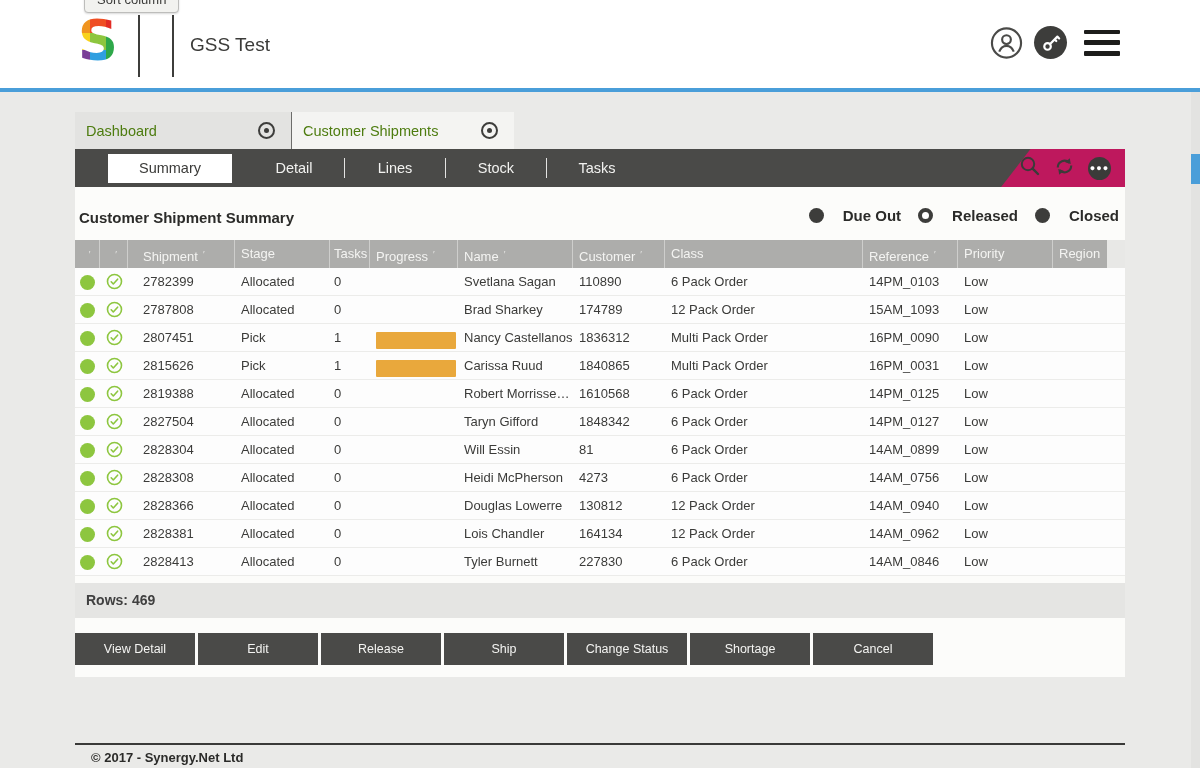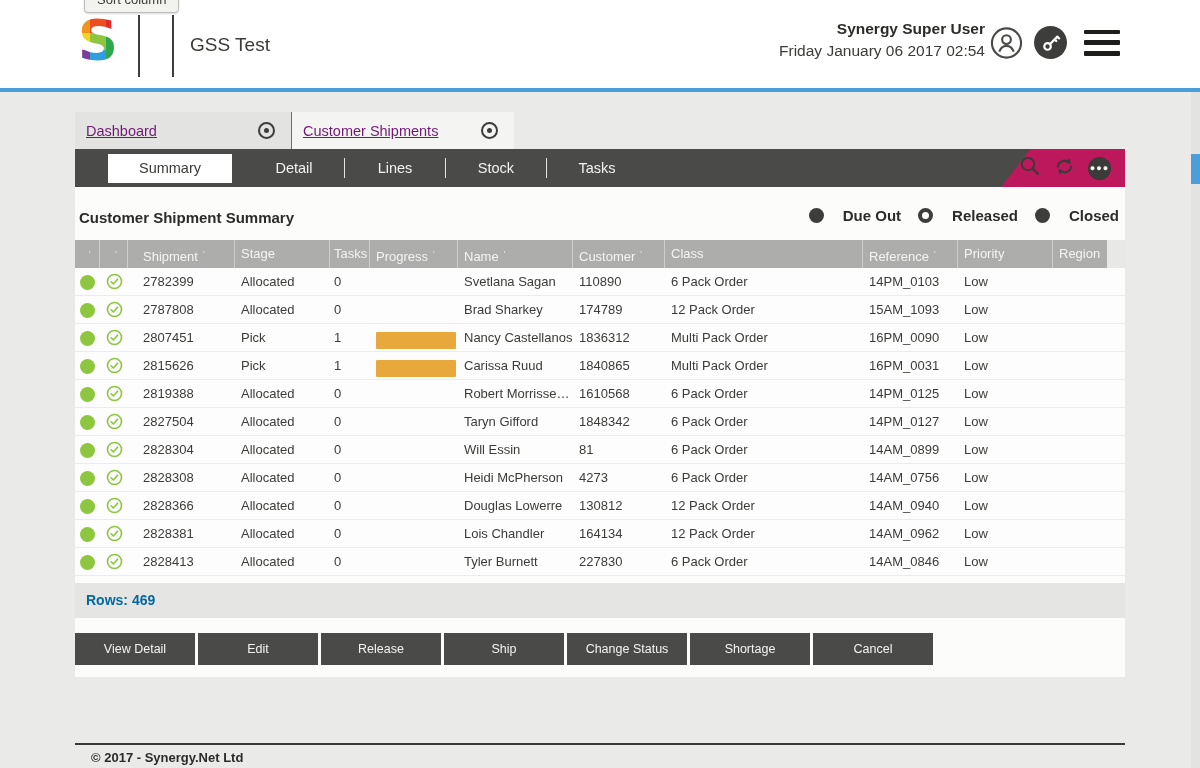--- a/index.html
+++ b/index.html
@@ -22,21 +22,21 @@
   .user-date { font-size:15.5px; color:#3b3b39; margin-top:4px; }
   .top-icons { position:absolute; right:80px; top:26px; display:flex; align-items:center; gap:11px; }
   .icon-btn { width:33px; height:33px; border-radius:50%; display:flex; align-items:center; justify-content:center; cursor:pointer; }
   .key-circle { background:#3d3d3b; }
   .hamburger { width:36px; height:26px; display:flex; flex-direction:column; justify-content:space-between; cursor:pointer; margin-left:6px; }
   .hamburger div { height:4.5px; background:#1d1d1b; border-radius:1px; }
 
   
   .tabs { position:absolute; left:75px; top:112px; height:37px; display:flex; }
   .tab { width:216px; height:37px; display:flex; align-items:center; justify-content:space-between;
-         padding:0 16px 0 11px; font-size:14.5px; color:#701a75; cursor:pointer; background:#e3e3e1;text-decoration:underline; }
+         padding:0 16px 0 11px; font-size:14.5px; color:#4d7c0f; cursor:pointer; background:#e3e3e1; }
   .tab.active { background:#f4f4f2; width:222px; }
   .tab-sep { width:1px; background:#6d6d6b; }
   .close-ic { width:17px; height:17px; border:2px solid #3d3d3b; border-radius:50%; position:relative; flex:0 0 auto; }
   .close-ic::after { content:""; position:absolute; left:4px; top:4px; width:5px; height:5px; border-radius:50%; background:#3d3d3b; }
 
   
   .panel { position:absolute; left:75px; top:149px; width:1050px; height:528px; background:#fcfcfa; }
 
   .subtab-bar { position:relative; width:1050px; height:38px; background:#be185d; }
   .subtab-dark { position:absolute; inset:0; background:#4a4a48;
@@ -71,21 +71,21 @@
   .cell.h.colstrip{background:#e8e8e6;}
   .tbody .colstrip{background:#f0f0ee;}
   .tr { display:flex; height:28px; background:#fdfdfd; border-bottom:1px solid #ececea; align-items:center; cursor:pointer; }
   .tr .cell { font-size:13px; line-height:27px; color:#3b3b39; }
   .dot { display:inline-block; width:15px; height:15px; border-radius:50%; background:#8dc63f; vertical-align:middle; }
   .chk { display:inline-block; vertical-align:middle; margin-top:-2px; }
   .pbar { width:80px; height:17px; background:#e9a83c; margin-top:5px; border-radius:1px; }
   .name-cell { text-overflow:ellipsis; }
 
   .rows-bar { position:absolute; left:0; top:434px; width:1050px; height:35px; background:#e5e5e3;
-              font-size:14px; font-weight:bold; color:#0369a1; line-height:35px; padding-left:11px; }
+              font-size:14px; font-weight:bold; color:#404040; line-height:35px; padding-left:11px; }
 
   .action-bar { position:absolute; left:0; top:484px; display:flex; gap:3px; }
   .action-btn { width:120px; height:32px; background:#4a4a48; color:#f4f4f2; font-size:12.5px;
                 display:flex; align-items:center; justify-content:center; cursor:pointer;
                 font-family:"Liberation Sans", sans-serif; border:none;text-align:center; }
 
   
   .footer-line { position:absolute; left:75px; top:743px; width:1050px; height:2px; background:#3a3a38; }
   .footer-text { position:absolute; left:91px; top:750px; font-size:13px; font-weight:bold; color:#2b2b29; }
 
@@ -118,24 +118,20 @@
           <rect x="0" y="35" width="16" height="17" fill="#7a3f98"></rect>
           <rect x="16" y="35" width="16" height="17" fill="#2f9fe0"></rect>
           <rect x="32" y="35" width="16" height="17" fill="#2ea84a"></rect>
         </g>
       </svg>
     </div>
     <div class="vbar b1"></div>
     <div class="vbar b2"></div>
     <div class="app-title">GSS Test</div>
 
-    <div class="user-block">
-      <div class="user-name">Synergy Super User</div>
-      <div class="user-date">Friday January 06 2017 02:54</div>
-    </div>
 
     <div class="top-icons">
       <div class="icon-btn">
         <svg width="34" height="34" viewBox="0 0 34 34">
           <circle cx="17" cy="17" r="15" fill="none" stroke="#4a4a48" stroke-width="2.2"></circle>
           <circle cx="17" cy="13.5" r="4.5" fill="none" stroke="#4a4a48" stroke-width="2.2"></circle>
           <path d="M9.5 26c1.5-4 4-6 7.5-6s6 2 7.5 6" fill="none" stroke="#4a4a48" stroke-width="2.2"></path>
         </svg>
       </div>
       <div class="icon-btn key-circle">

